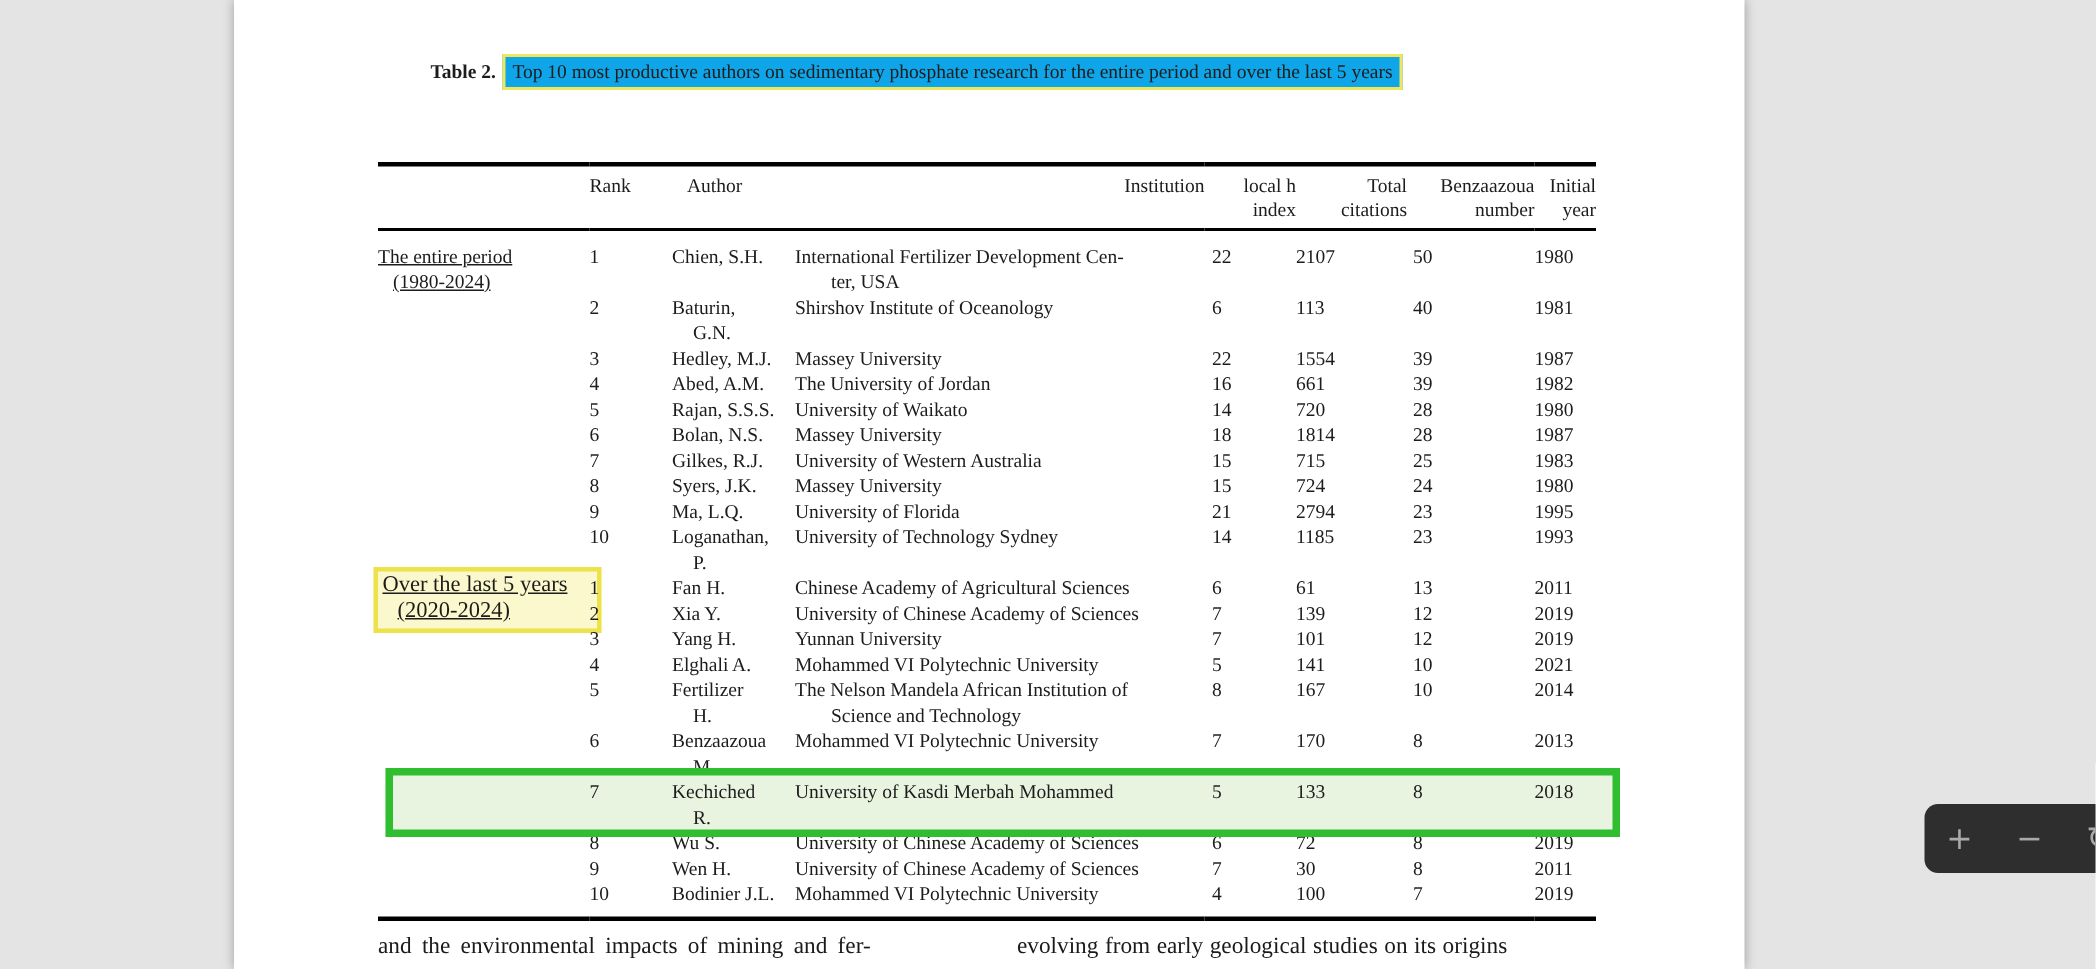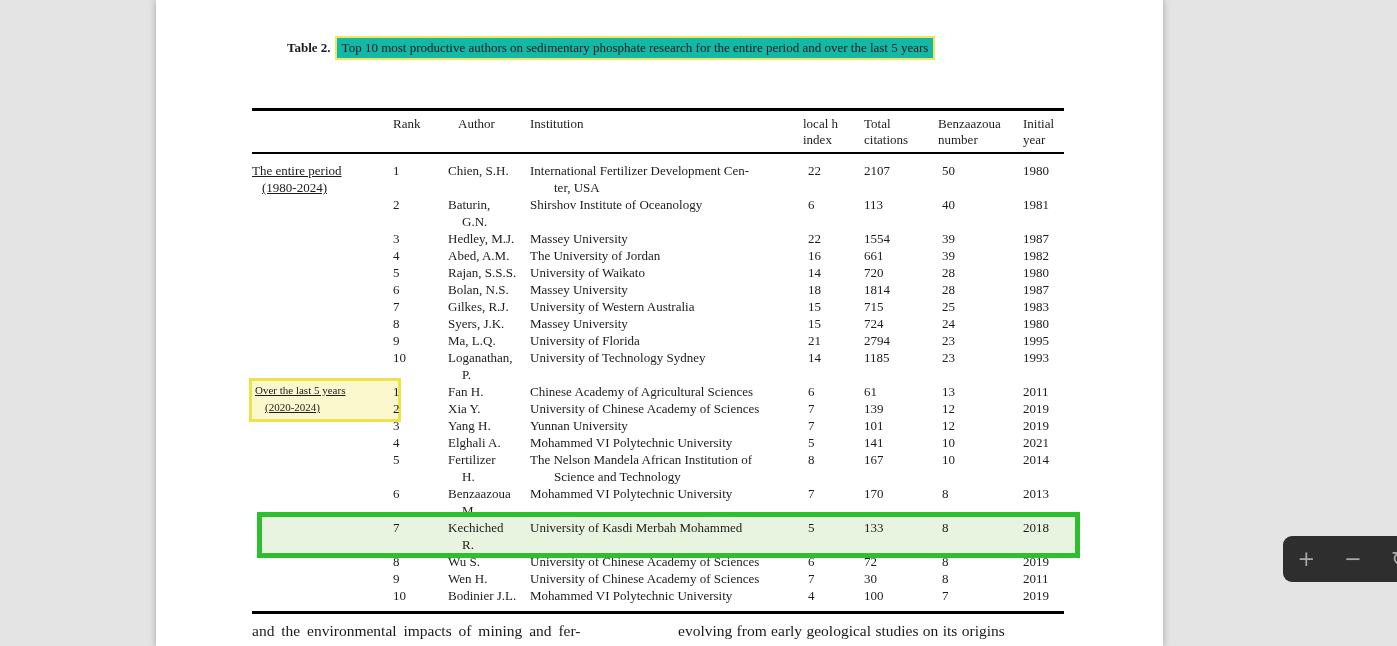--- a/index.html
+++ b/index.html
@@ -9,48 +9,48 @@
     font-family:"Liberation Serif","DejaVu Serif",serif;
     color:#1c1c1c;
   }
   .paper-page {
     position:absolute; left:156px; top:0; width:1007px; height:646px;
     background:#ffffff; box-shadow:0 0 7px rgba(0,0,0,0.30);
   }
   
   .table-title { position:absolute; left:131px; top:40px; font-size:13px; white-space:nowrap; }
   .tbl-label { font-weight:bold; margin-right:4px; }
-  .tbl-caption { background:#14b8a6; border:2px solid #f0e65c; padding:2px 5px 3px; }
+  .tbl-caption { background:#0ea5e9; border:2px solid #f0e65c; padding:2px 5px 3px; }
   
   .table-wrap { position:absolute; left:96px; top:68px; width:840px;margin-top:40px; }
   table.data-table {
     position:relative; z-index:1; border-collapse:collapse; table-layout:fixed;
     width:812px; font-size:13px; line-height:17px;
     border-top:3px solid #000; border-bottom:3px solid #000;
   }
   th,td { vertical-align:top; padding:0; text-align:left; font-weight:normal; margin:0; }
   thead th {
     padding:5px 0 4px; border-bottom:2px solid #000;
-    white-space:pre-line; text-align:left; line-height:16px;
+    white-space:pre-line; text-align:right; line-height:16px;
   }
   thead th.h-rank { text-align:left; }
   thead th.h-author { text-align:left; padding-left:10px; }
   tbody td { white-space:pre-line; }
   td.col-author      { padding-left:14px; text-indent:-14px; }
   td.col-institution { padding-left:24px; text-indent:-24px; }
   td.col-h           { padding-left:5px; }
   td.col-publications{ padding-left:4px; }
   td.col-section     { padding-left:0;text-decoration:underline; }
   tbody:first-of-type tr:first-child td { padding-top:8px; }
   tbody:last-of-type  tr:last-child  td { padding-bottom:7px; }
   .section-label { padding-left:10px; text-indent:-10px; white-space:pre-line; }
   .section-label.yellow-box {
     background:#fcf8cd; border:3px solid #ede24a;
     width:130px; padding:1px 3px 3px 3px; margin:-5px 0 0 -3px;
-    font-size:11px; padding-left:13px; text-indent:-10px;
+    font-size:15px; padding-left:13px; text-indent:-10px;
   }
   .green-fill, .green-border { position:absolute; left:5px; width:823px; }
   .green-fill   { background:#e9f4e0; z-index:0; }
   .green-border { border:5px solid #2fbe2f; z-index:2; box-sizing:border-box; background:transparent; }
   
   .text-col { position:absolute; top:620px; font-size:15.5px; line-height:21.5px; color:#1a1a1a; white-space:nowrap; }
   .text-col.left  { left:96px;  width:398px; word-spacing:3px; }
   .text-col.right { left:522px; width:404px; word-spacing:0.5px; }
   
   .zoom-toolbar {

